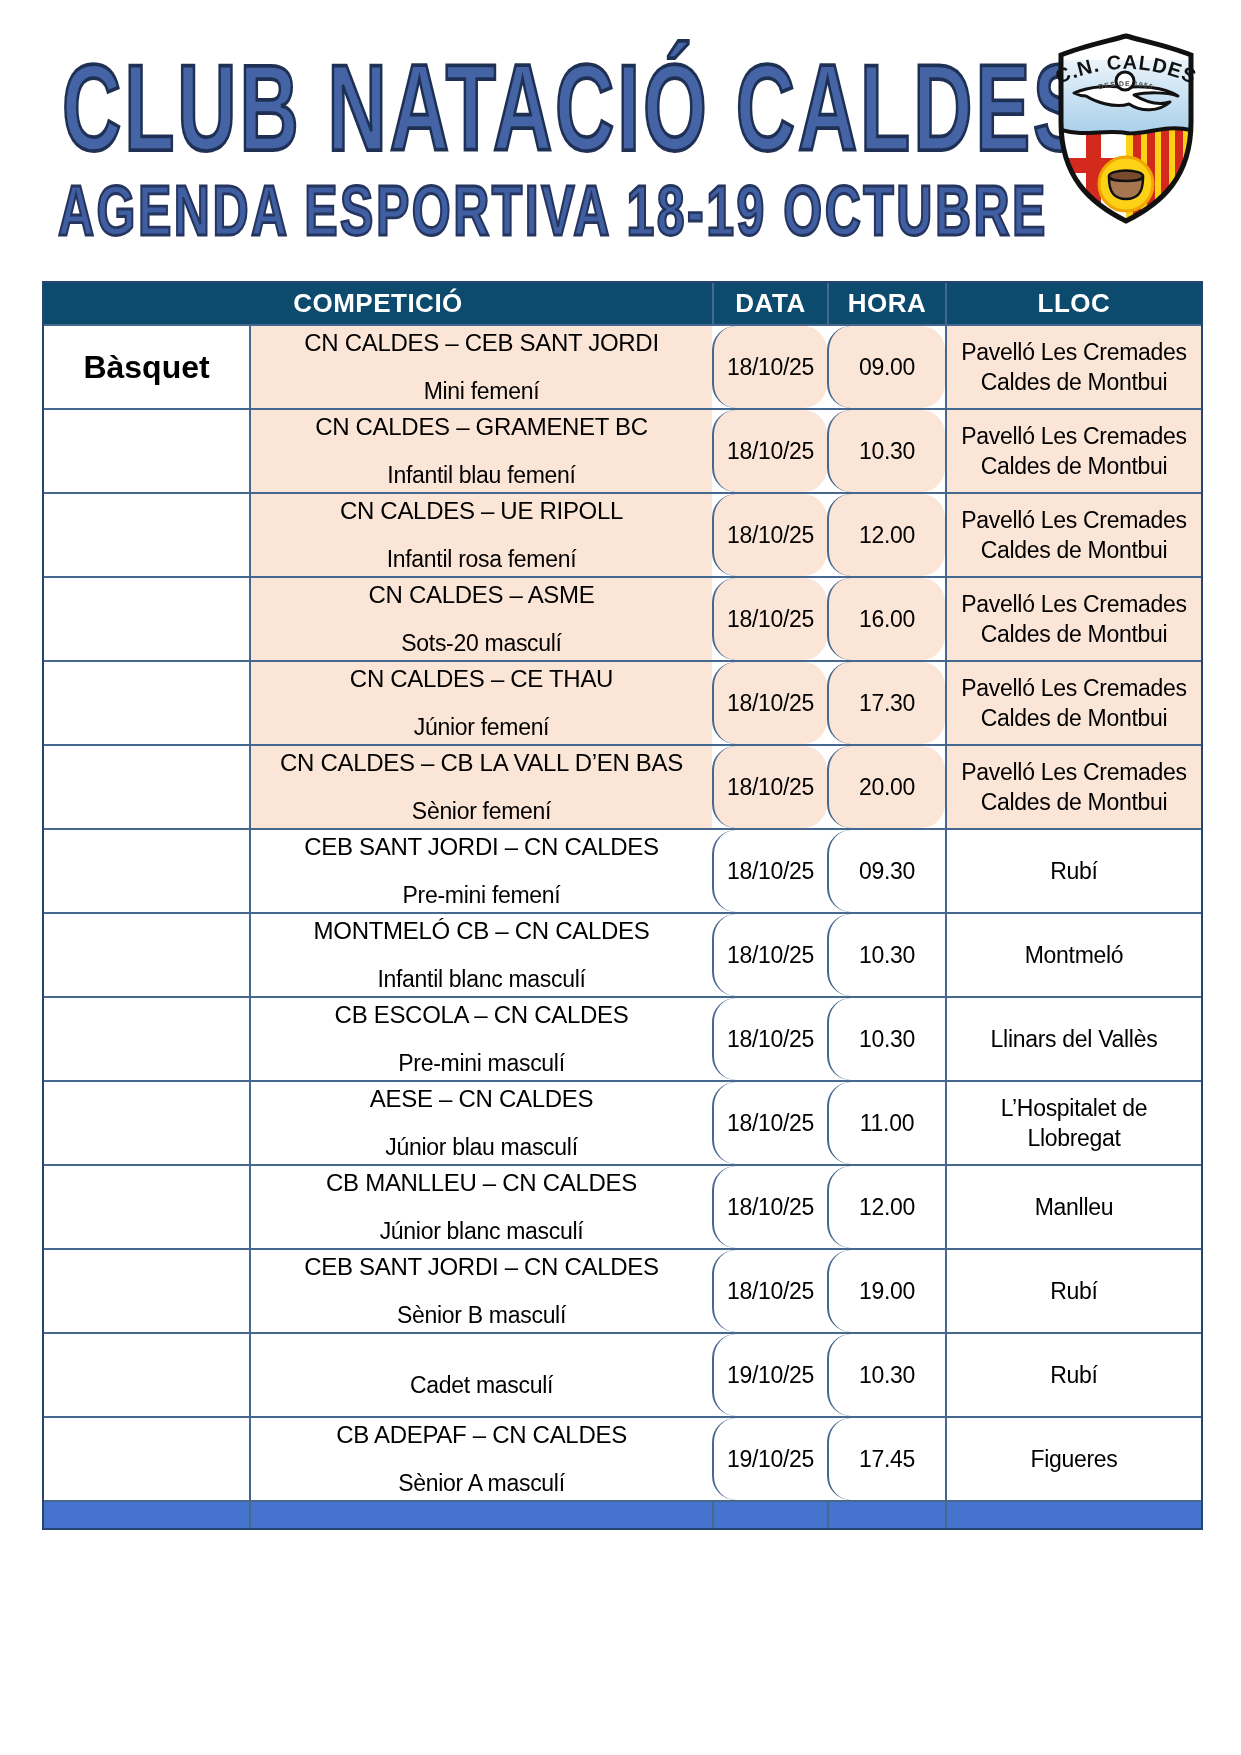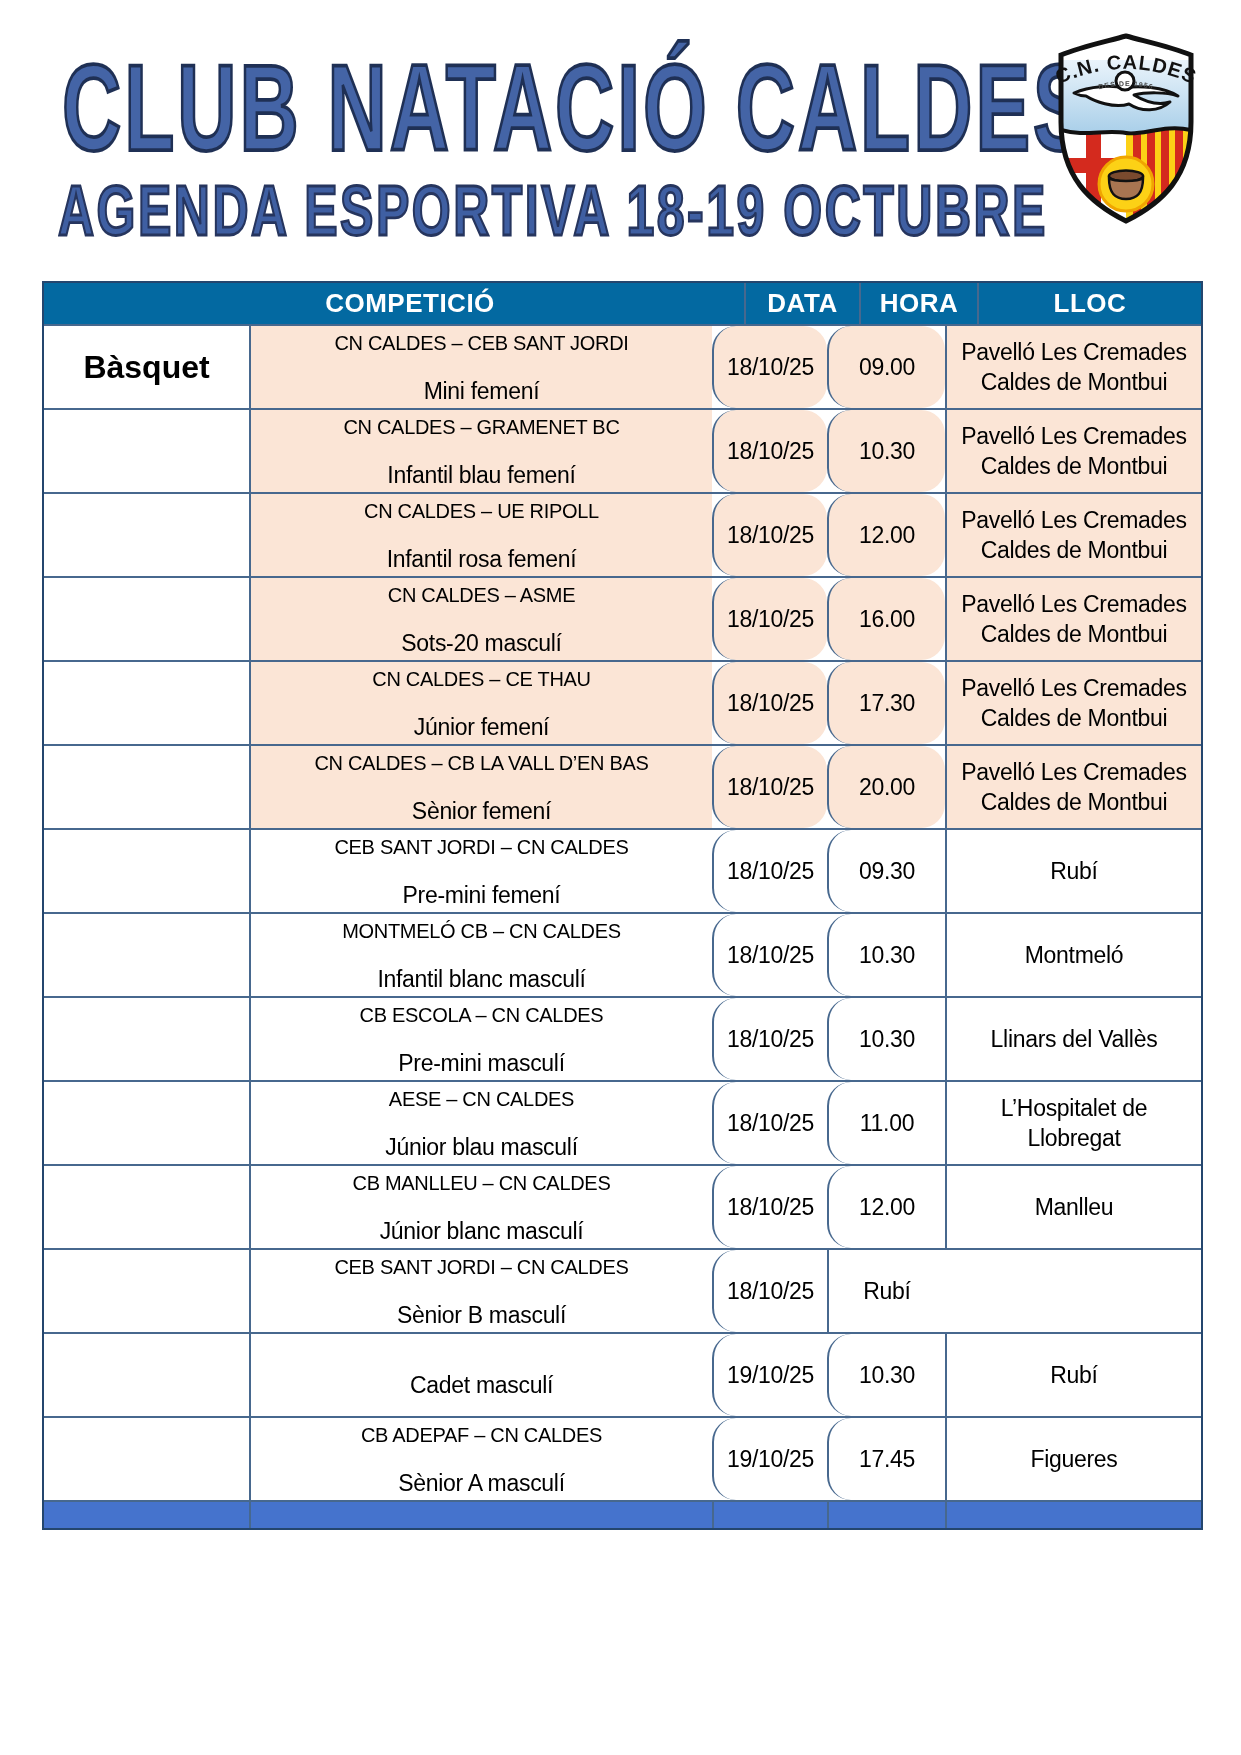--- a/index.html
+++ b/index.html
@@ -25,41 +25,41 @@
   .logo svg{display:block;}
   .logo-name{font-family:"Liberation Sans",sans-serif;font-weight:bold;font-size:20px;letter-spacing:1px;fill:#111;}
   .logo-sub{font-family:"Liberation Sans",sans-serif;font-weight:bold;font-size:7px;letter-spacing:1px;fill:#444;}
   
   .agenda{
     position:absolute;left:42px;top:281px;width:1161px;
     border:2px solid #24466e;box-sizing:border-box;background:#fff;
   }
   .thead{
     display:grid;grid-template-columns:668px 115px 118px auto;
-    height:41px;background:#0369a1;box-sizing:border-box;padding-left:32px;
+    height:41px;background:#0c4a6e;box-sizing:border-box;
   }
   .th{
     display:flex;align-items:center;justify-content:center;
     color:#ffffff;font-weight:bold;font-size:26px;letter-spacing:.5px;
     border-left:2px solid #47688e;box-sizing:border-box;
   }
   .th:first-child{border-left:none;}
   .row{
     display:grid;grid-template-columns:205px 463px 115px 118px auto;
     height:84px;border-top:2px solid #47688e;box-sizing:border-box;
   }
   .cell{
     display:flex;flex-direction:column;align-items:center;justify-content:center;
     border-left:2px solid #47688e;box-sizing:border-box;background:#ffffff;
     color:#000;text-align:center;letter-spacing:-.3px;
   }
   .cell:first-child{border-left:none;}
   .row.home .cell:not(.sport){background:#fbe5d6;}
   .sport{font-weight:bold;font-size:32px;letter-spacing:0;}
-  .comp .match{font-size:20px;line-height:28px;}
+  .comp .match{font-size:24px;line-height:28px;}
   .comp .cat{font-size:23px;line-height:28px;margin-top:20px;}
   .date,.time{font-size:23px;border-radius:24px;}
   .loc div{font-size:23px;line-height:30px;}
   .tfoot{
     display:grid;grid-template-columns:205px 463px 115px 118px auto;
     height:28px;border-top:2px solid #47688e;box-sizing:border-box;background:#4573cd;
   }
   .tfoot .fcell{border-left:2px solid #47688e;box-sizing:border-box;}
   .tfoot .fcell:first-child{border-left:none;}
 </style>
@@ -313,20 +313,21 @@
 
   <div class="row">
     <div class="cell sport">
       <span></span>
     </div>
     <div class="cell comp">
       <div class="match">CEB SANT JORDI – CN CALDES</div>
       <div class="cat">Sènior B masculí</div>
     </div>
     <div class="cell date">18/10/25</div>
+    <div class="cell time">19.00</div>
     <div class="cell loc">
       <div>Rubí</div>
       <div></div>
     </div>
   </div>
 
   <div class="row">
     <div class="cell sport">
       <span></span>
     </div>

